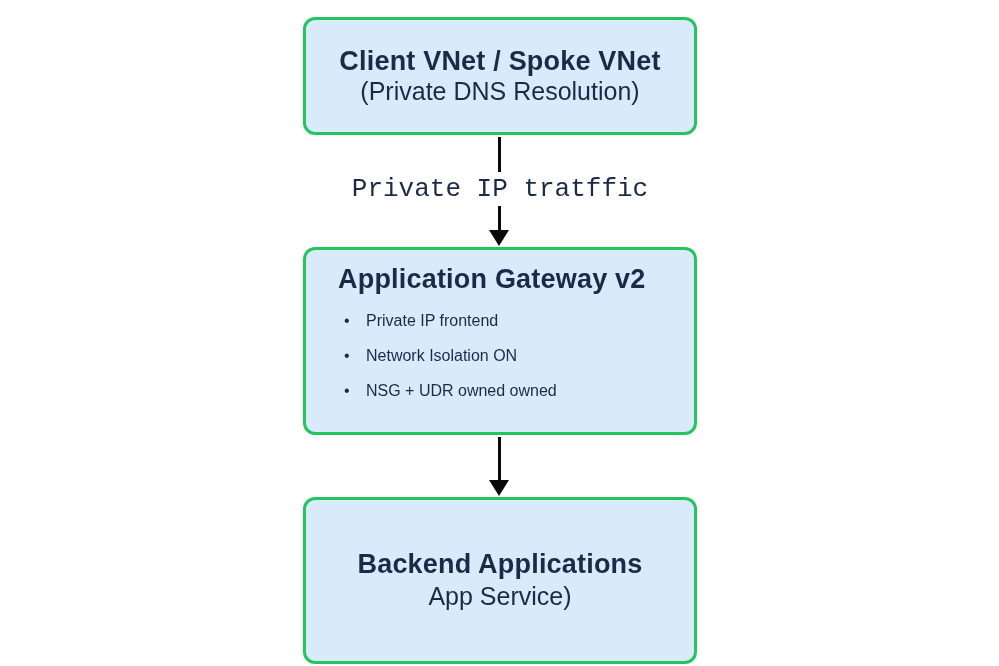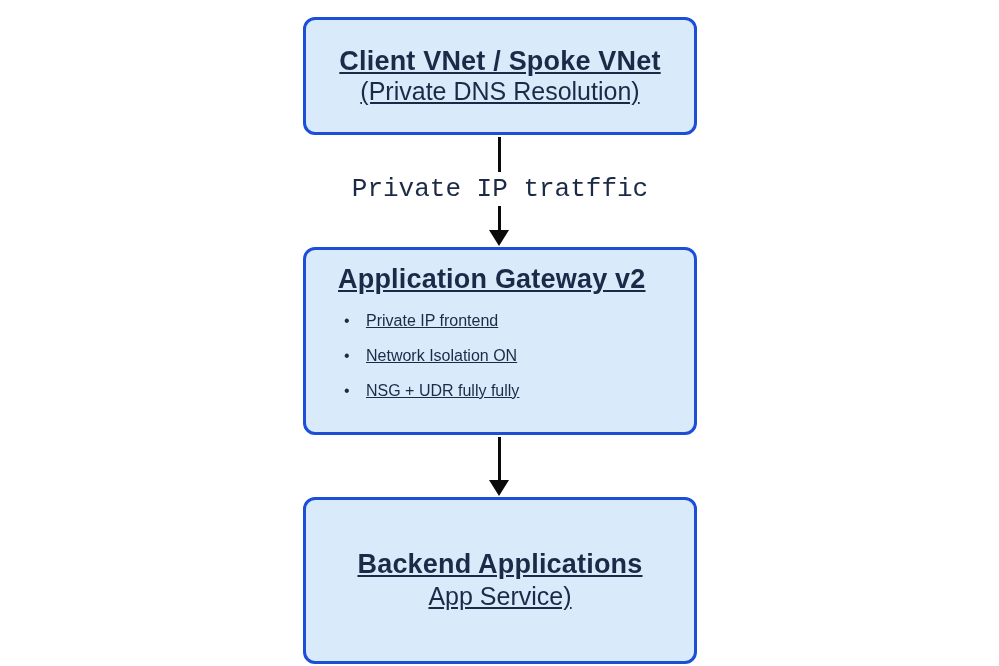--- a/index.html
+++ b/index.html
@@ -11,24 +11,23 @@
     background: #ffffff;
     font-family: "Liberation Sans", "DejaVu Sans", sans-serif;
     color: #1b2a47;
     overflow: hidden;
   }
   .node {
     position: absolute;
     left: 303px;
     width: 394px;
     background: #d9eafb;
-    border: 3px solid #1d4ed8;
+    border: 3px solid #22c55e;
     border-radius: 12px;
     color: #1b2a47;
-    text-decoration: underline;
   }
   .node-center {
     display: flex;
     flex-direction: column;
     align-items: center;
     justify-content: center;
   }
   .node-title {
     font-weight: bold;
     font-size: 27px;
@@ -112,21 +111,21 @@
 
   <div class="arrow-line" id="arrow1-line"></div>
   <div class="arrow-head" id="arrow1-head"></div>
   <div class="edge-label">Private IP tratffic</div>
 
   <div class="node" id="box-appgw">
     <div class="node-title">Application Gateway v2</div>
     <ul class="bullet-list">
       <li>Private IP frontend</li>
       <li>Network Isolation ON</li>
-      <li>NSG + UDR fully fully</li>
+      <li>NSG + UDR owned owned</li>
     </ul>
   </div>
 
   <div class="arrow-line" id="arrow2-line"></div>
   <div class="arrow-head" id="arrow2-head"></div>
 
   <div class="node node-center" id="box-backend">
     <div class="node-title">Backend Applications</div>
     <div class="node-subtitle-line">App Service)</div>
   </div>

